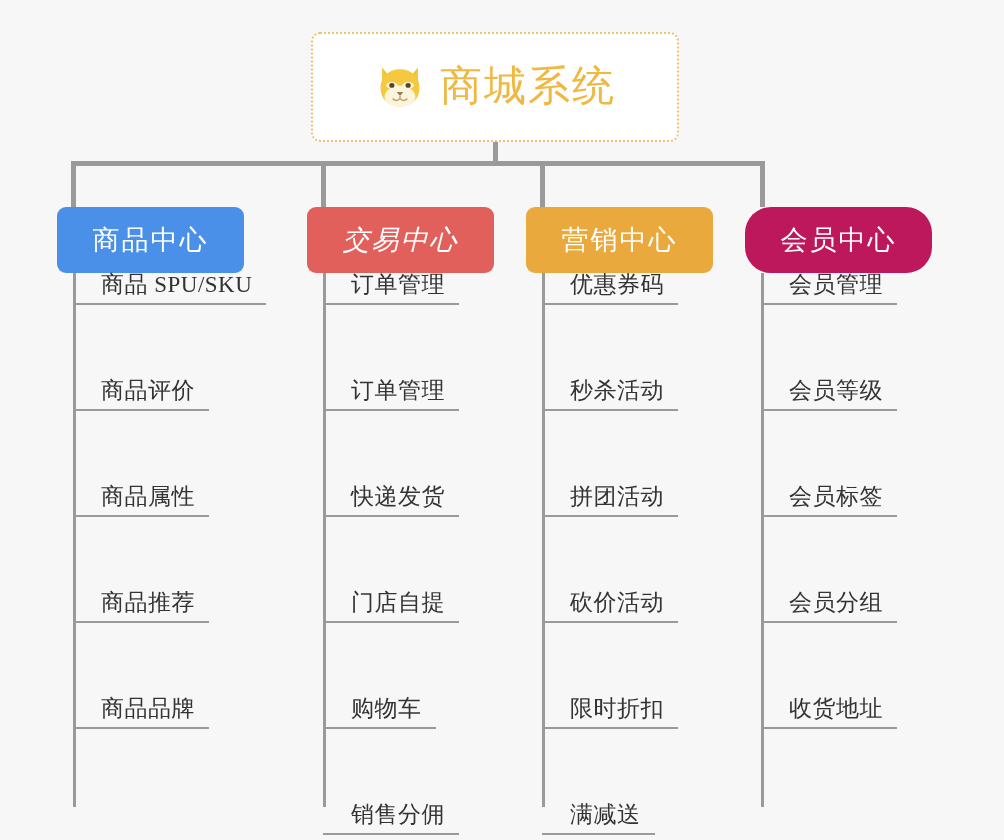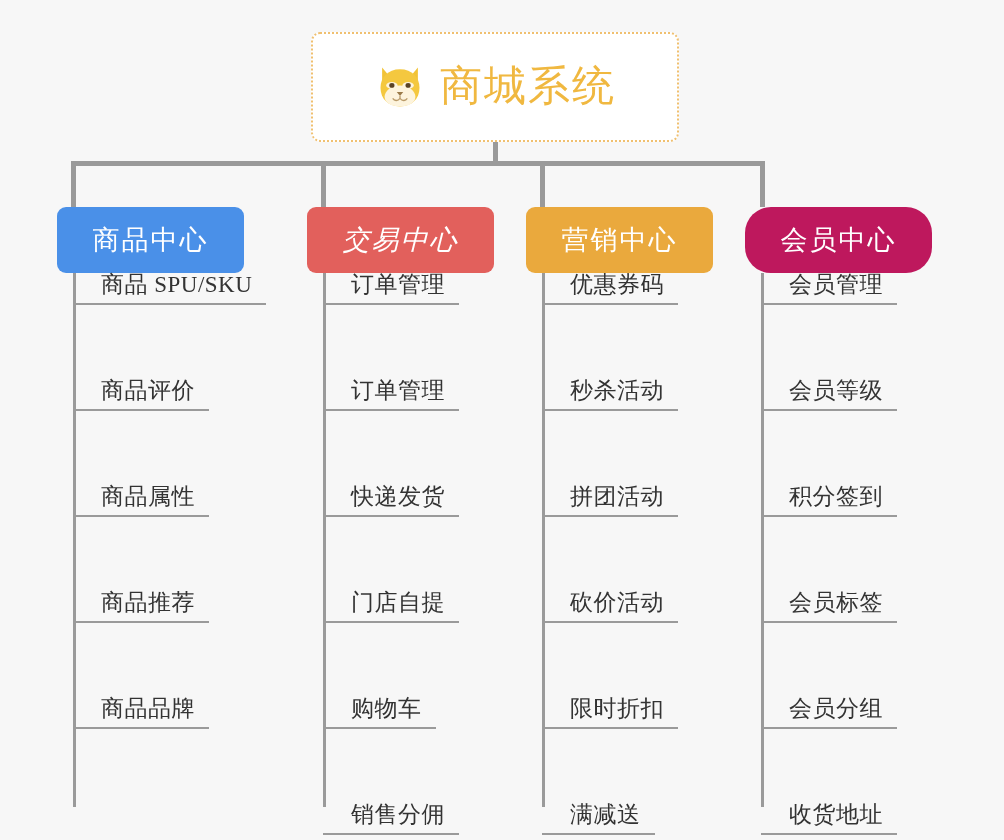--- a/index.html
+++ b/index.html
@@ -240,23 +240,20 @@
     </div>
     <div class="col-body">
       <div class="spine" style="height: 534px;"></div>
       <div class="leaf">
           <span class="leaf-inner"><span class="leaf-label">会员管理</span></span>
         </div>
       <div class="leaf">
           <span class="leaf-inner"><span class="leaf-label">会员等级</span></span>
         </div>
       <div class="leaf">
-          <span class="leaf-inner"><span class="leaf-label">积分签到</span></span>
-        </div>
-      <div class="leaf">
           <span class="leaf-inner"><span class="leaf-label">会员标签</span></span>
         </div>
       <div class="leaf">
           <span class="leaf-inner"><span class="leaf-label">会员分组</span></span>
         </div>
       <div class="leaf">
           <span class="leaf-inner"><span class="leaf-label">收货地址</span></span>
         </div>
     </div>
   </div>

